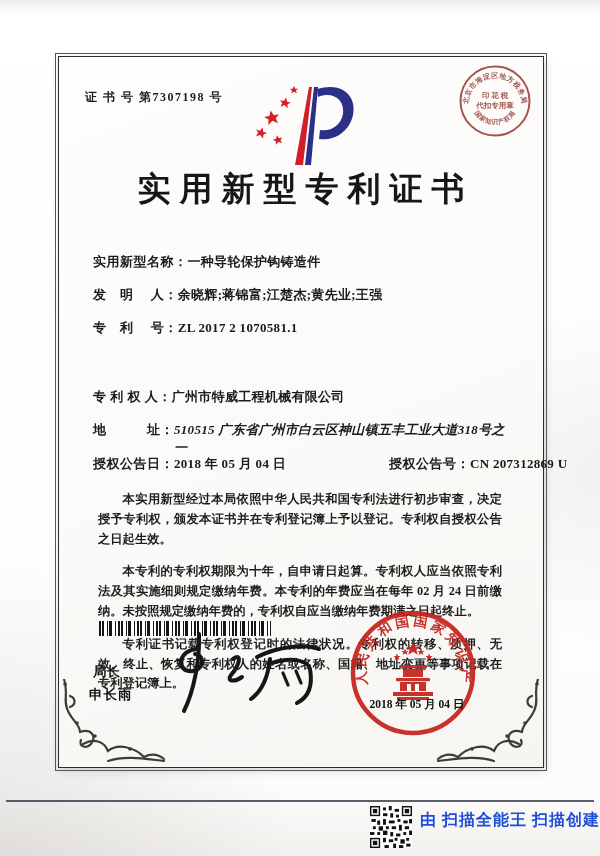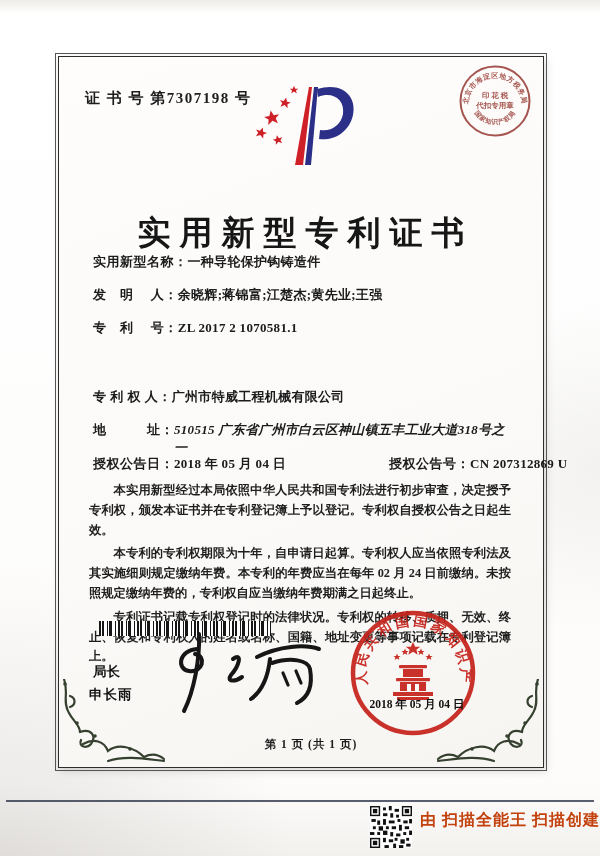--- a/index.html
+++ b/index.html
@@ -19,45 +19,44 @@
   
   .paper{
     position:absolute;left:58px;top:56px;width:484px;height:710px;
     background:linear-gradient(160deg,#fefdfc 0%,#fbfaf8 55%,#f7f5f2 100%);
     border:1.5px solid #2c2c2c;
     outline:1px solid #555;outline-offset:2px;
     box-shadow:2px 3px 8px rgba(60,55,50,.18);
   }
   .cert-no{
     position:absolute;left:26px;top:32px;
-    font-size:15px;font-weight:700;color:#1d1d1d;letter-spacing:1.5px;
+    font-size:12px;font-weight:700;color:#1d1d1d;letter-spacing:1.5px;
   }
   .logo{position:absolute;left:186px;top:24px;width:114px;height:92px;}
   .tax-stamp{position:absolute;left:398px;top:6px;width:76px;height:76px;opacity:.88;}
   .title{
     position:absolute;left:0;right:0;top:110px;text-align:center;
     font-size:33px;font-weight:700;color:#161616;letter-spacing:9px;
     text-indent:9px;
-    margin-top:44px;
   }
   
   .frow{position:absolute;left:34px;right:16px;font-size:13px;font-weight:700;color:#1b1b1b;line-height:18px;}
   .flabel{letter-spacing:.5px;}
   .fvalue{letter-spacing:.3px;}
   .fvalue.wrap{display:inline-block;width:332px;vertical-align:top;font-style:italic;}
   .r1{top:196px}.r2{top:229px}.r3{top:262px}
   .r4{top:297px}.r5{top:331px}.r6{top:364px}.r7{top:398px}
   .grant-no{position:absolute;left:296px;top:0;white-space:nowrap;}
   
   .body-text{
     position:absolute;left:26px;right:28px;top:420px;
     font-size:12.3px;line-height:19.8px;font-weight:600;color:#1e1e1e;
     text-align:justify;
   }
-  .body-text p{margin:4px;text-indent:2em;}
+  .body-text p{margin:13px;text-indent:2em;}
   
   .barcode{
     position:absolute;left:40px;top:564px;width:172px;height:15px;
     background:repeating-linear-gradient(90deg,
       #161616 0 2px,#fff 2px 3px,#161616 3px 5px,#fff 5px 8px,
       #161616 8px 9px,#fff 9px 10px,#161616 10px 13px,#fff 13px 16px,
       #161616 16px 17px,#fff 17px 19px);
   }
   
   .director-title{position:absolute;left:34px;top:606px;font-size:13.5px;font-weight:700;color:#111;}
@@ -75,21 +74,21 @@
   .flourish.right{right:1px;top:622px;transform:scaleX(-1);}
   .page-info{
     position:absolute;left:20px;right:0;top:680px;text-align:center;
     font-size:11.5px;font-weight:700;color:#1c1c1c;letter-spacing:1px;
   }
   
   .scan-line{position:absolute;left:6px;right:6px;top:800px;height:2px;background:#3c4254;opacity:.85;}
   .qr{position:absolute;left:370px;top:806px;width:42px;height:42px;}
   .scan-footer-text{
     position:absolute;left:420px;top:810px;
-    font-size:16px;font-weight:600;color:#c2410c;letter-spacing:1px;white-space:nowrap;
+    font-size:16px;font-weight:600;color:#1d4ed8;letter-spacing:1px;white-space:nowrap;
   }
 </style>
 </head>
 <body>
 
 <div class="scan-bg"></div>
 
 <div class="paper">
 
   <div class="cert-no">证 书 号 第7307198 号</div>
@@ -223,21 +222,20 @@
       <path d="M48,82 C66,76 86,80 104,82"></path>
     </g>
     <g fill="#35402f">
       <circle cx="5" cy="5" r="1.8"></circle>
         <circle cx="17" cy="44" r="1.8"></circle>
       <circle cx="35" cy="57" r="1.8"></circle>
         <circle cx="70" cy="70" r="1.8"></circle>
     </g>
   </svg>
 
-  <div class="page-info">第 1 页 (共 1 页)</div>
 </div>
 
 <div class="scan-line"></div>
 <svg class="qr" viewBox="0 0 29 29" aria-hidden="true">
   <rect width="29" height="29" fill="#fff"></rect>
   <g fill="#111">
     <rect x="0" y="0" width="7" height="7"></rect>
       <rect x="22" y="0" width="7" height="7"></rect>
       <rect x="0" y="22" width="7" height="7"></rect>
     <rect x="9" y="1" width="2" height="2"></rect>

